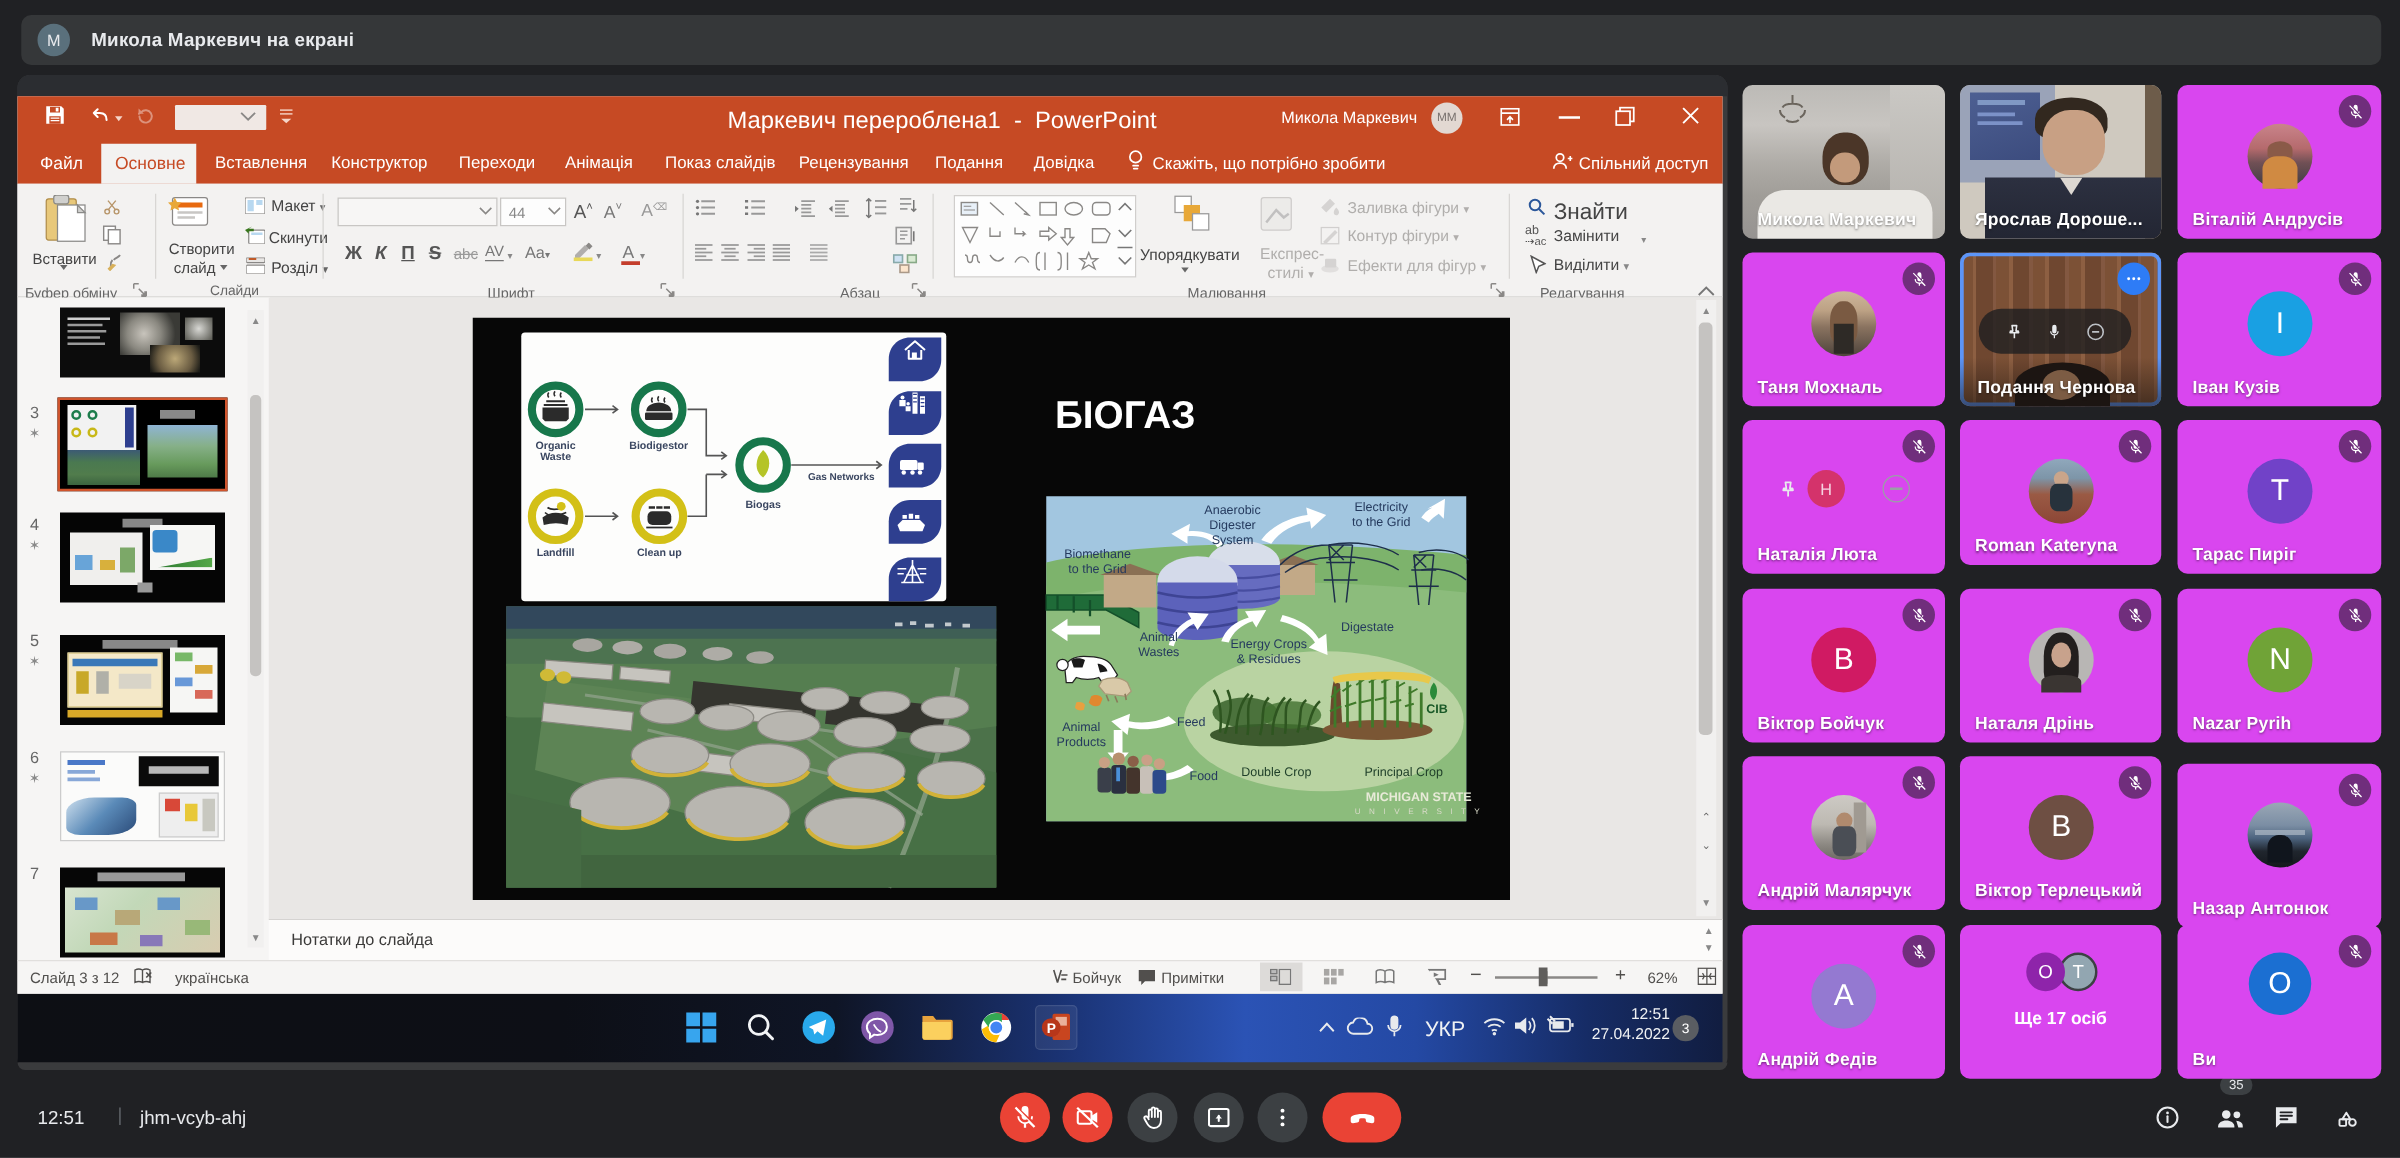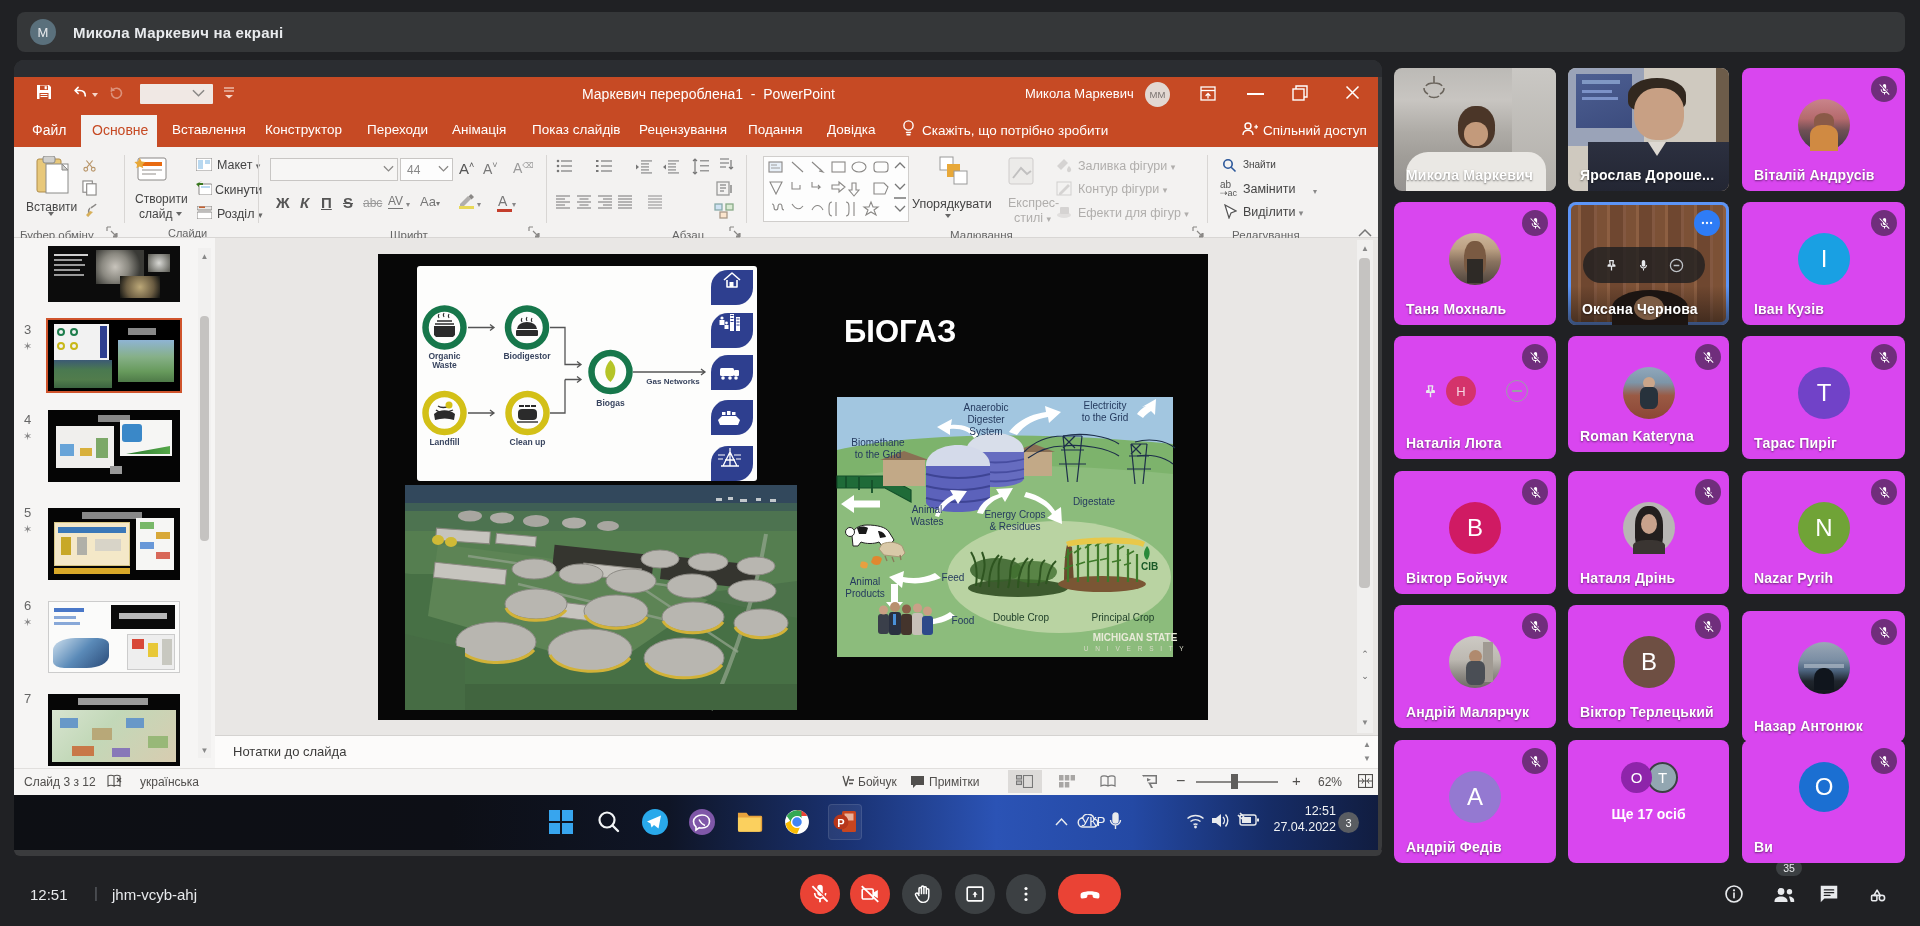--- a/index.html
+++ b/index.html
@@ -42,21 +42,21 @@
     <path d="M4 4v6h6" fill="#fff" stroke="none"></path>
   </svg>
 <div class="ab" style="left:140px;top:84px;width:73px;height:20px;background:#f0e8e4;border-radius:1px"></div>
 <svg class="ab" style="left:192px;top:89px" width="13" height="9" viewBox="0 0 14 9" fill="none" stroke="#8a8886" stroke-width="1.6">
     <path d="M1 1l6 6 6-6"></path>
   </svg>
 <svg class="ab" style="left:222px;top:87px" width="14" height="13" viewBox="0 0 14 13" fill="none" stroke="#f5d5c8" stroke-width="1.4">
     <path d="M2 1h10M2 4h10" opacity=".8"></path>
     <path d="M3 8l4 3.5L11 8" fill="#f5d5c8" stroke="none"></path>
   </svg>
-<div class="ab" style="left:582px;top:86px;font-size:14px;color:#fff">Маркевич перероблена1&nbsp;&nbsp;-&nbsp;&nbsp;PowerPoint</div>
+<div class="ab" style="left:582px;top:86px;font-size:19px;color:#fff">Маркевич перероблена1&nbsp;&nbsp;-&nbsp;&nbsp;PowerPoint</div>
 <div class="ab" style="left:1025px;top:86px;font-size:13px;color:#fff">Микола Маркевич</div>
 <div class="ab" style="left:1145px;top:82px;width:25px;height:25px;border-radius:50%;background:#e2d8d2;color:#7a7370;font-size:9.5px;display:flex;align-items:center;justify-content:center">ММ</div>
 <svg class="ab" style="left:1200px;top:86px" width="16" height="15" viewBox="0 0 16 15" fill="none" stroke="#fff" stroke-width="1.3">
     <rect x="1" y="1" width="14" height="13"></rect>
     <path d="M1 4.5h14"></path>
     <path d="M8 12V7.5M6 9.5 8 7.4l2 2.1" stroke-linecap="round"></path>
   </svg>
 <div class="ab" style="left:1247px;top:93px;width:17px;height:1.6px;background:#fff"></div>
 <svg class="ab" style="left:1292px;top:85px" width="16" height="16" viewBox="0 0 16 16" fill="none" stroke="#fff" stroke-width="1.4">
     <rect x="1" y="4" width="11" height="11"></rect>
@@ -326,21 +326,21 @@
 <div class="ab" style="left:950px;top:229px;font-size:11.5px;color:#666">Малювання</div>
 <svg class="ab" style="left:1192px;top:226px" width="12" height="12" viewBox="0 0 12 12" fill="none" stroke="#8a8886" stroke-width="1.2">
     <path d="M1 1h4M1 1v4M7 11h4M11 7v4M5 5l5 5M10 7v3h-3"></path>
   </svg>
 <div class="ab" style="left:1207px;top:155px;width:1px;height:68px;background:#d8d6d4"></div>
 
 <svg class="ab" style="left:1222px;top:158px" width="15" height="15" viewBox="0 0 15 15" fill="none" stroke="#2b579a" stroke-width="1.6">
     <circle cx="6" cy="6" r="4.2"></circle>
     <path d="M9.2 9.2 13.5 13.5"></path>
   </svg>
-<div class="ab" style="left:1243px;top:159px;font-size:10px;color:#444">Знайти</div>
+<div class="ab" style="left:1243px;top:159px;font-size:18px;color:#444">Знайти</div>
 <div class="ab" style="left:1220px;top:181px;font-size:10px;color:#555;line-height:8px">ab<br><span style="font-size:9px">⇢ac</span></div>
 <div class="ab" style="left:1243px;top:182px;font-size:12.5px;color:#444">Замінити</div>
 <div class="ab" style="left:1313px;top:187px;font-size:8px;color:#888">▾</div>
 <svg class="ab" style="left:1224px;top:204px" width="13" height="15" viewBox="0 0 13 15">
     <path d="M1 1l4 13 2-5 5-2z" fill="#fff" stroke="#555" stroke-width="1.2"></path>
   </svg>
 <div class="ab" style="left:1243px;top:205px;font-size:12.5px;color:#444">Виділити <span style="font-size:9px;color:#888">▾</span></div>
 <div class="ab" style="left:1232px;top:229px;font-size:11.5px;color:#666">Редагування</div>
 <svg class="ab" style="left:1358px;top:228px" width="14" height="9" viewBox="0 0 14 9" fill="none" stroke="#777" stroke-width="1.5">
     <path d="M1 8l6-6 6 6"></path>
@@ -804,21 +804,21 @@
 <svg class="ab" style="left:1055px;top:817px" width="13" height="10" viewBox="0 0 13 10" fill="none" stroke="#e8eaed" stroke-width="1.5">
     <path d="M1 8l5.5-6L12 8"></path>
   </svg>
 <svg class="ab" style="left:1077px;top:814px" width="22" height="15" viewBox="0 0 22 15" fill="none" stroke="#e8eaed" stroke-width="1.5">
     <path d="M6 13h10.5a4 4 0 0 0 .5-8 6 6 0 0 0-11.5-1A4.5 4.5 0 0 0 6 13z"></path>
   </svg>
 <svg class="ab" style="left:1109px;top:812px" width="13" height="19" viewBox="0 0 13 19" fill="none" stroke="#e8eaed" stroke-width="1.4">
     <rect x="4" y="1" width="5" height="10" rx="2.5" fill="#e8eaed"></rect>
     <path d="M1.5 8a5 5 0 0 0 10 0M6.5 13v4"></path>
   </svg>
-<div class="ab" style="left:1081px;top:814px;font-size:13px;color:#f0f2f4">УКР</div>
+<div class="ab" style="left:1140px;top:814px;font-size:17px;color:#f0f2f4">УКР</div>
 <svg class="ab" style="left:1186px;top:813px" width="19" height="16" viewBox="0 0 19 16" fill="none" stroke="#e8eaed" stroke-width="1.5">
     <path d="M1.5 5.5a12 12 0 0 1 16 0M4.5 8.5a8 8 0 0 1 10 0M7.5 11.5a4 4 0 0 1 4 0"></path>
     <circle cx="9.5" cy="14" r="1.4" fill="#e8eaed" stroke="none"></circle>
   </svg>
 <svg class="ab" style="left:1211px;top:812px" width="18" height="17" viewBox="0 0 18 17" fill="#e8eaed">
     <path d="M1 6h4l5-4v13l-5-4H1z"></path>
     <path d="M12 5a5 5 0 0 1 0 7M14.5 2.5a9 9 0 0 1 0 12" stroke="#e8eaed" stroke-width="1.4" fill="none"></path>
   </svg>
 <svg class="ab" style="left:1237px;top:812px" width="22" height="16" viewBox="0 0 22 16">
     <rect x="3" y="3" width="16" height="10" rx="2" fill="none" stroke="#e8eaed" stroke-width="1.4"></rect>
@@ -981,21 +981,21 @@
         <path d="M8 12h8"></path>
       </svg>
 </div>
 <div class="ab" style="left:126px;top:8px;width:26px;height:26px;border-radius:50%;background:#2e7cf6;display:flex;align-items:center;justify-content:center">
 <svg width="14" height="14" viewBox="0 0 24 24" fill="#fff">
         <circle cx="5" cy="12" r="2"></circle>
         <circle cx="12" cy="12" r="2"></circle>
         <circle cx="19" cy="12" r="2"></circle>
       </svg>
     </div>
-<div class="nm" style="left:14px">Оксана Чернова</div>
+<div class="nm" style="left:14px">Подання Чернова</div>
 </div>
 
 <div class="tile" style="left:1742px;top:202px;width:163px;height:123px">
 <div class="av avl" style="left:56px;top:31px;width:52px;height:52px;background:#19a0e3">I</div>
 <div class="mut">
       <svg width="15" height="15" viewBox="0 0 24 24">
         <use href="#micoff"></use>
       </svg>
     </div>
 <div class="nm">Іван Кузів</div>

